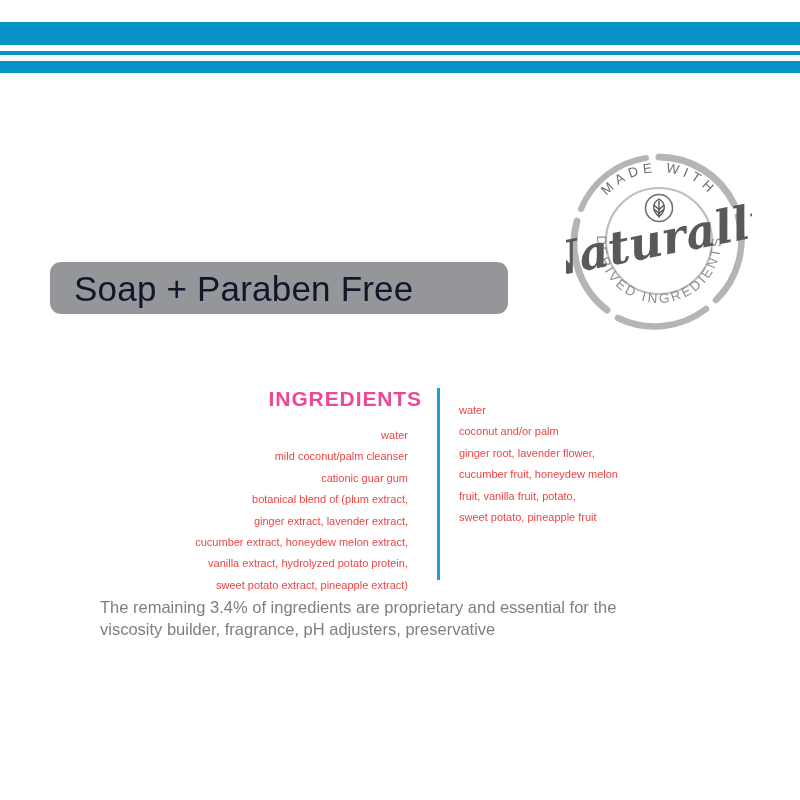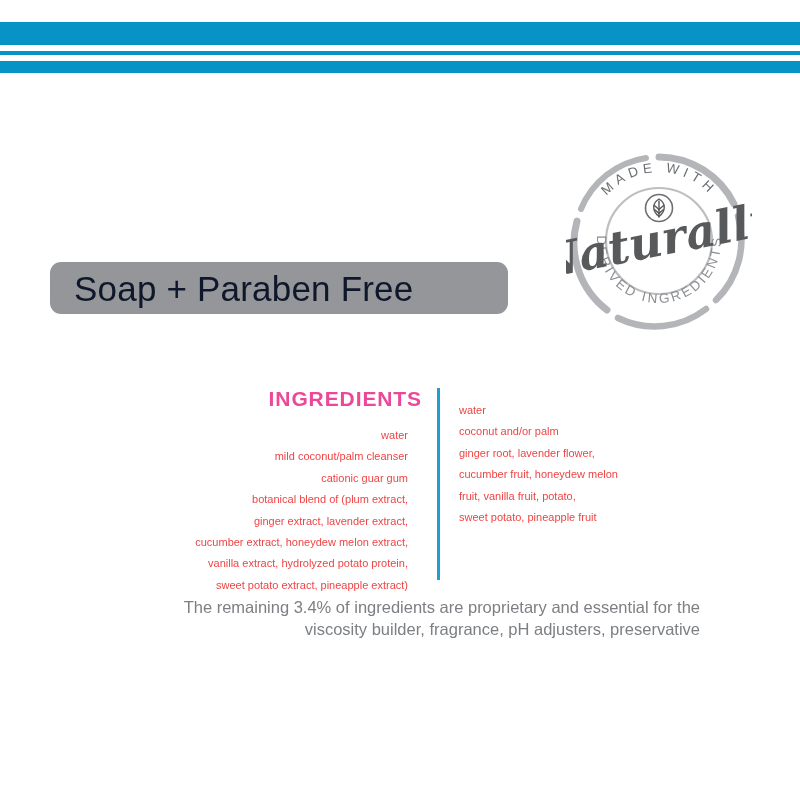--- a/index.html
+++ b/index.html
@@ -123,21 +123,21 @@
   .col-list li {
     white-space: nowrap;
   }
 
   
   .footnote {
     position: absolute;
     left: 100px;
     top: 597px;
     width: 600px;
-    text-align: right;
+    text-align: left;
     color: #7c7f83;
     font-size: 16.5px;
     line-height: 21.5px;
   }
   .footnote div { white-space: nowrap; }
 </style>
 </head>
 <body>
 
 <div class="stripe-block stripe-thick"></div>

